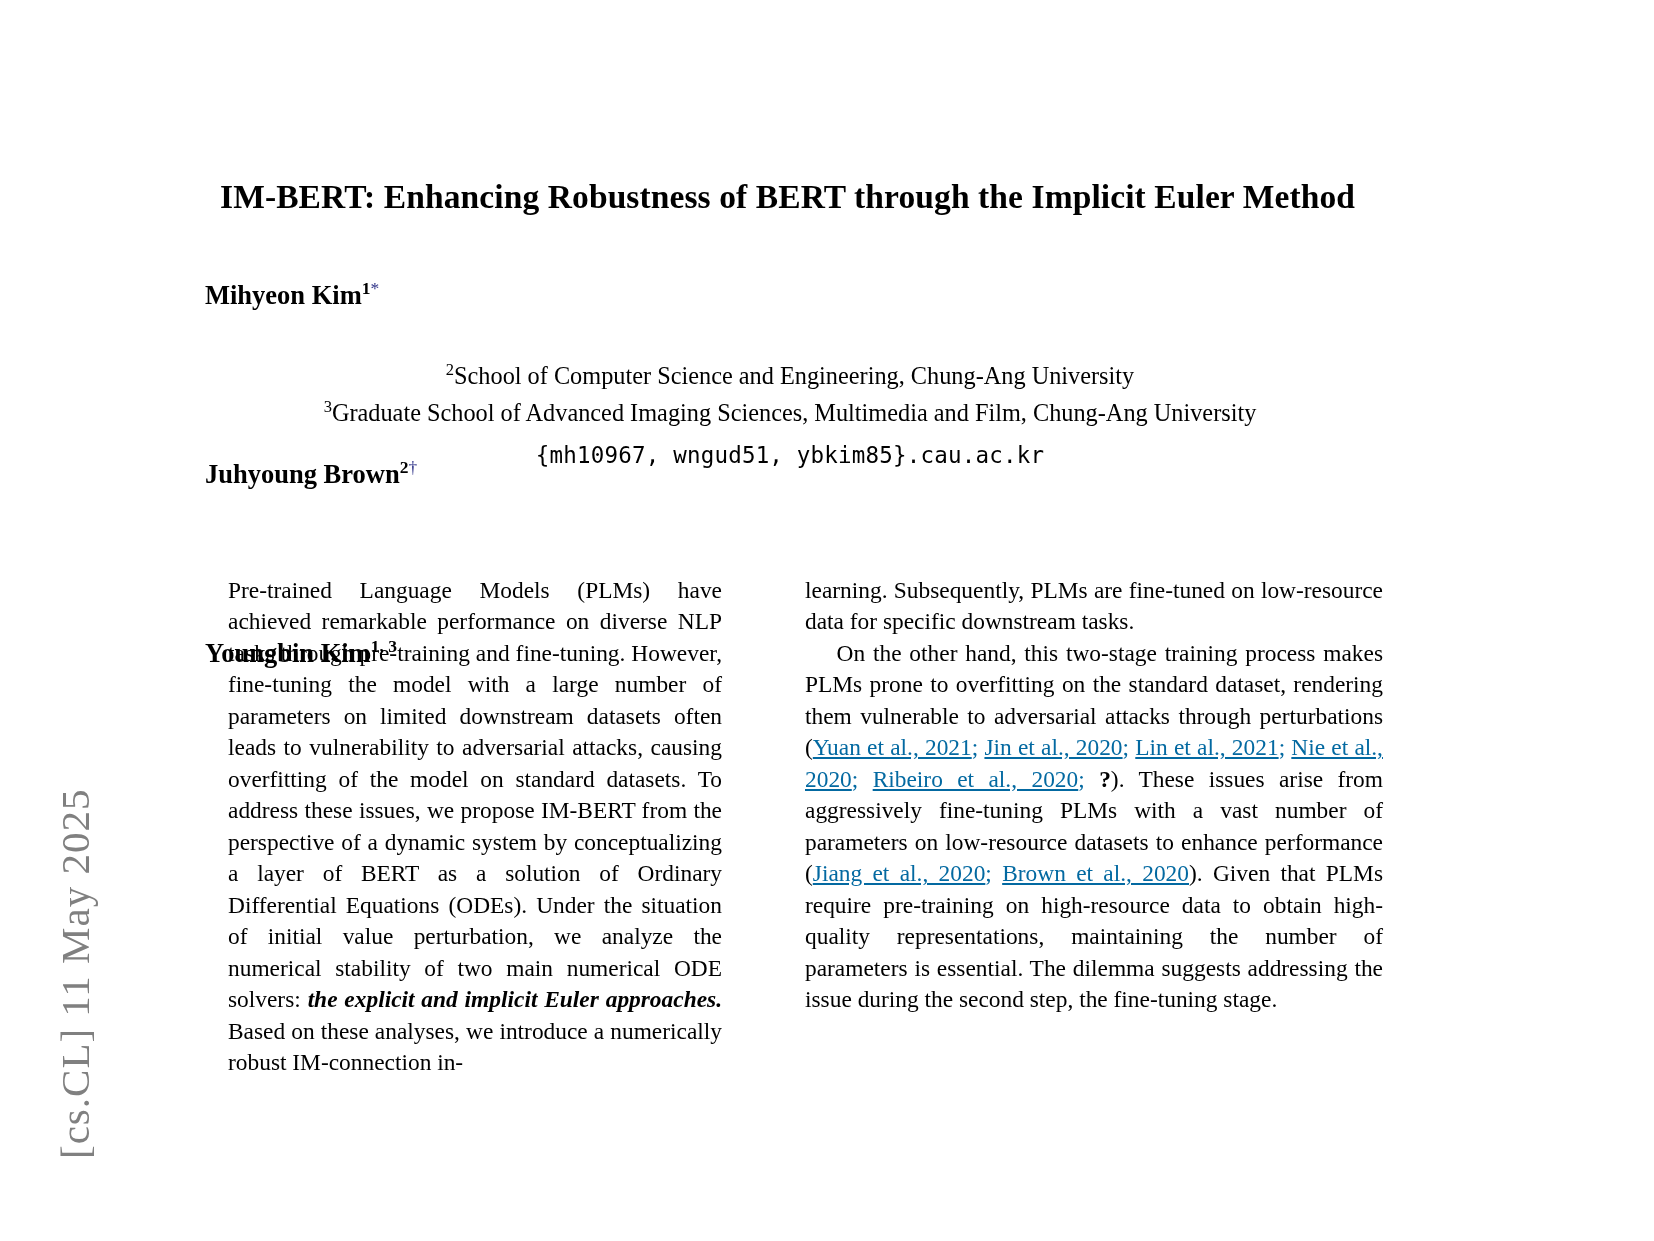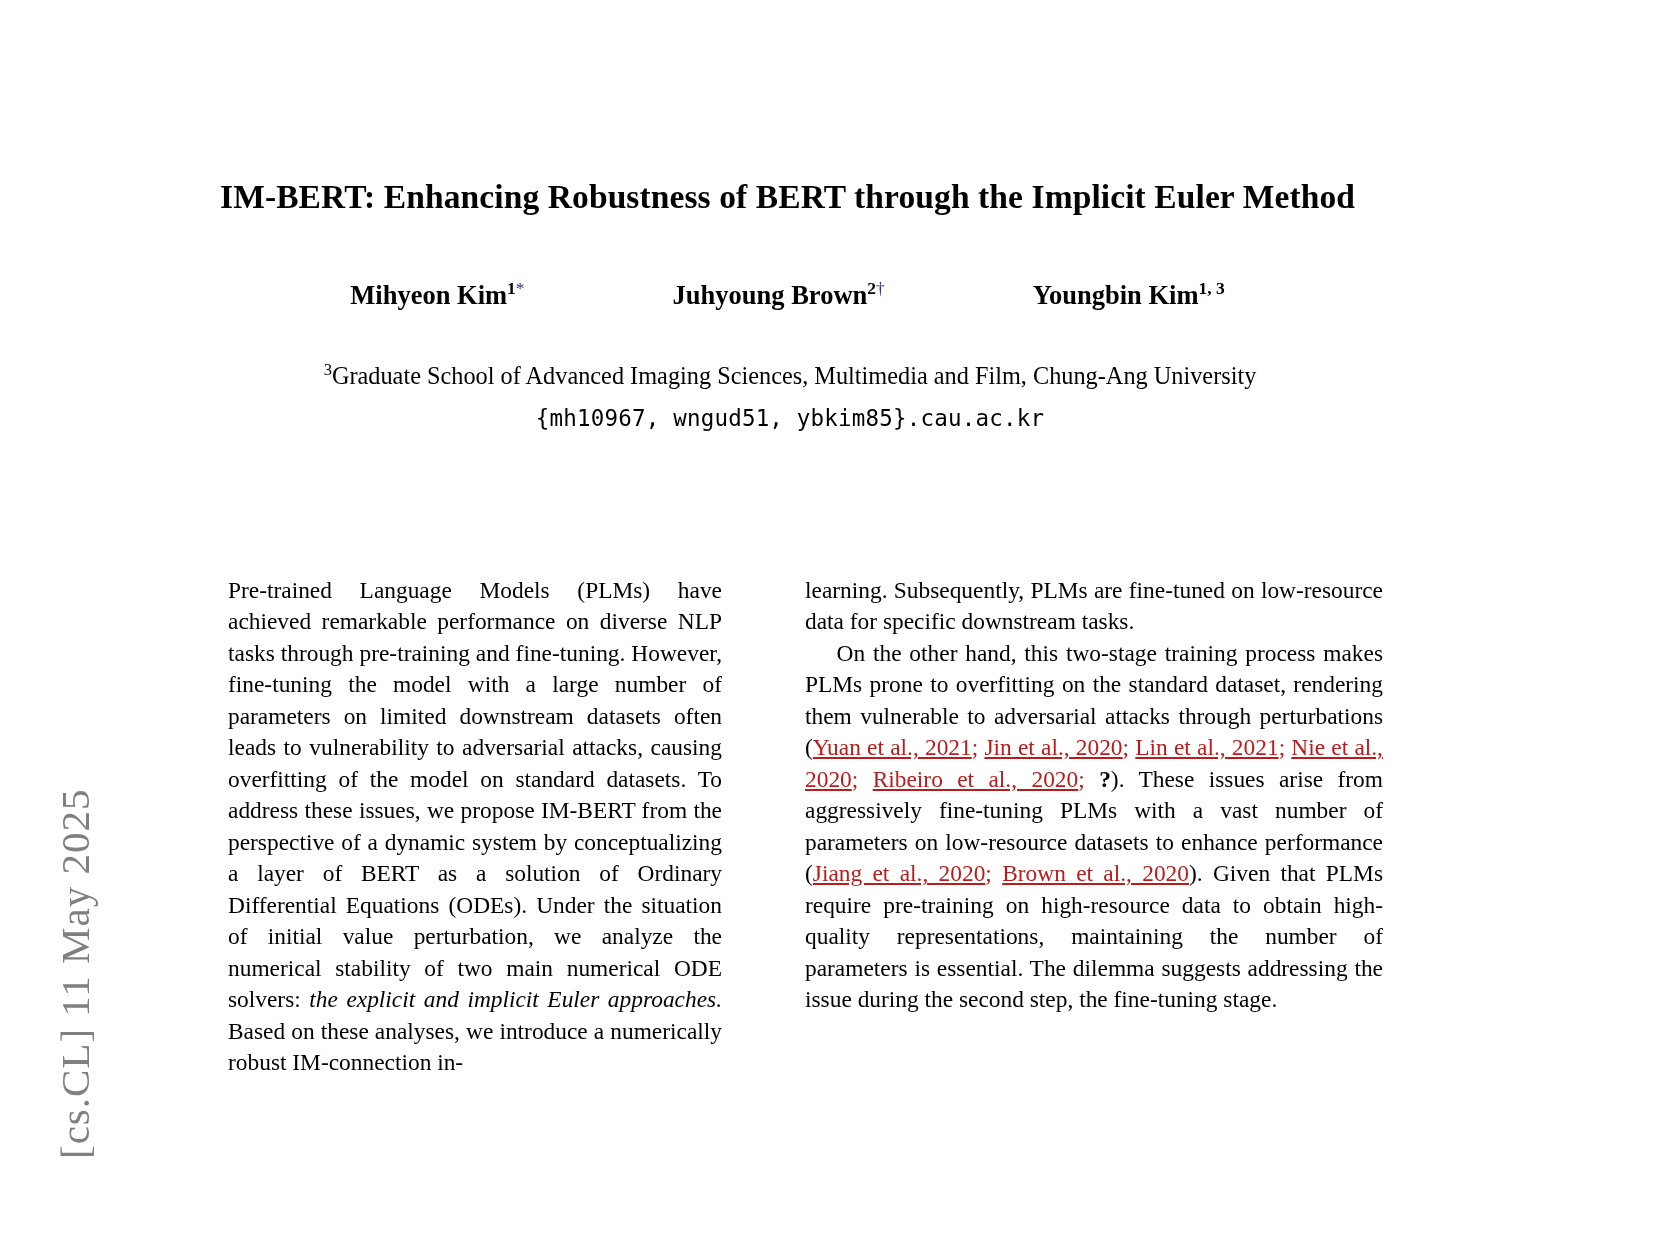--- a/index.html
+++ b/index.html
@@ -59,20 +59,21 @@
   #authors-row {
     position: absolute;
     left: 205px;
     top: 280px;
     width: 1165px;
     display: flex;
     justify-content: center;
     gap: 148px;
     font-size: 26.5px;
     font-weight: bold;
+    flex-direction: column;
   }
   .author {
     white-space: nowrap;
   }
   .author sup {
     font-size: 0.66em;
     vertical-align: super;
     line-height: 0;
   }
   .marker {
@@ -127,22 +128,22 @@
     font-weight: bold;
     font-size: 25.5px;
     margin: 0 0 36px 0;
   }
   .para {
     margin: 0;
   }
   .para + .para {
     text-indent: 1.35em;
   }
-  .it { font-style: italic; }
-  .cite { color: #b91c1c; }
+  .it { font-style: italic; font-weight: bold; }
+  .cite { color: #0369a1; }
   .bold { font-weight: bold; }
 </style>
 </head>
 <body>
 
 <div id="arxiv-stamp">[cs.CL]  11 May 2025</div>
 
 <div id="page">
 
   <div id="title-block">
@@ -155,20 +156,21 @@
     </span>
     <span class="author">
       <span>Juhyoung Brown</span><sup><span>2</span><span class="marker">†</span></sup>
     </span>
     <span class="author">
       <span>Youngbin Kim</span><sup><span>1, 3</span><span class="marker"></span></sup>
     </span>
   </div>
 
   <div id="affiliations">
+    <div class="affil"><sup>2</sup><span>School of Computer Science and Engineering, Chung-Ang University</span></div>
     <div class="affil"><sup>3</sup><span>Graduate School of Advanced Imaging Sciences, Multimedia and Film, Chung-Ang University</span></div>
     <div id="emails">{mh10967, wngud51, ybkim85}.cau.ac.kr</div>
   </div>
 
   <div id="columns">
 
     <div class="column" id="col-left">
       <p class="para"><span>Pre-trained Language Models (PLMs) have achieved remarkable performance on diverse NLP tasks through pre-training and fine-tuning. However, fine-tuning the model with a large number of parameters on limited downstream datasets often leads to vulnerability to adversarial attacks, causing overfitting of the model on standard datasets. To address these issues, we propose IM-BERT from the perspective of a dynamic system by conceptualizing a layer of BERT as a solution of Ordinary Differential Equations (ODEs). Under the situation of initial value perturbation, we analyze the numerical stability of two main numerical ODE solvers: </span><span class="it">the explicit and implicit Euler approaches.</span><span> Based on these analyses, we introduce a numerically robust IM-connection in-</span></p>
     </div>
 

